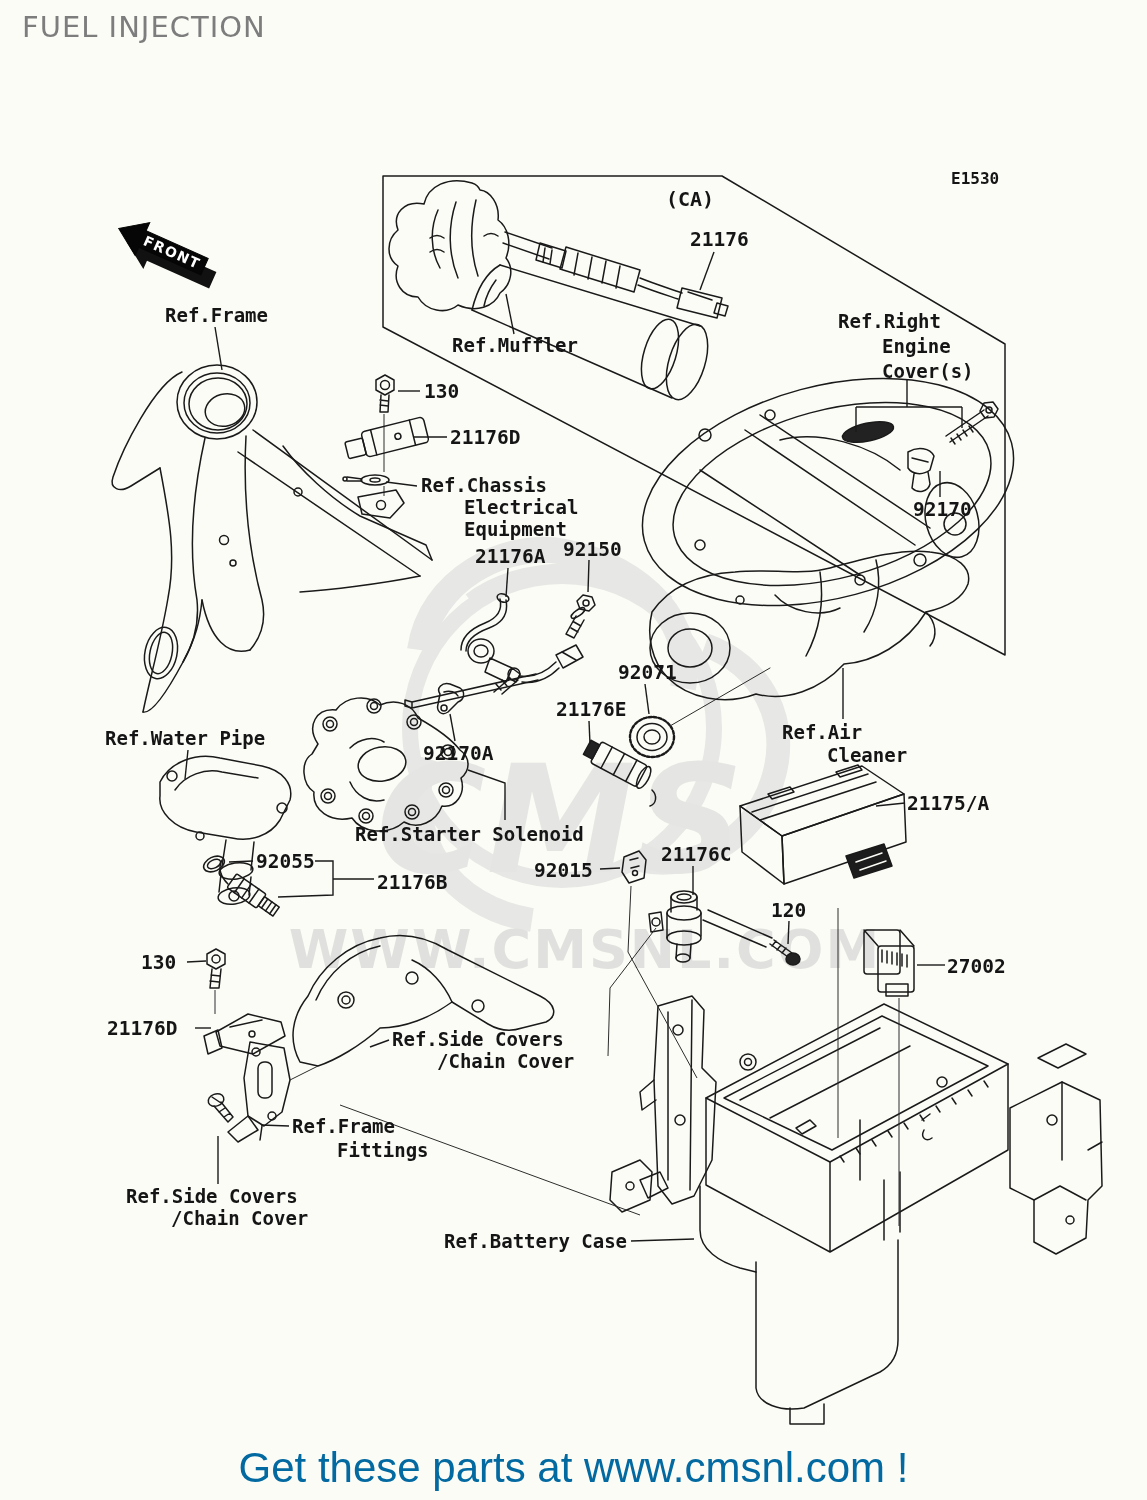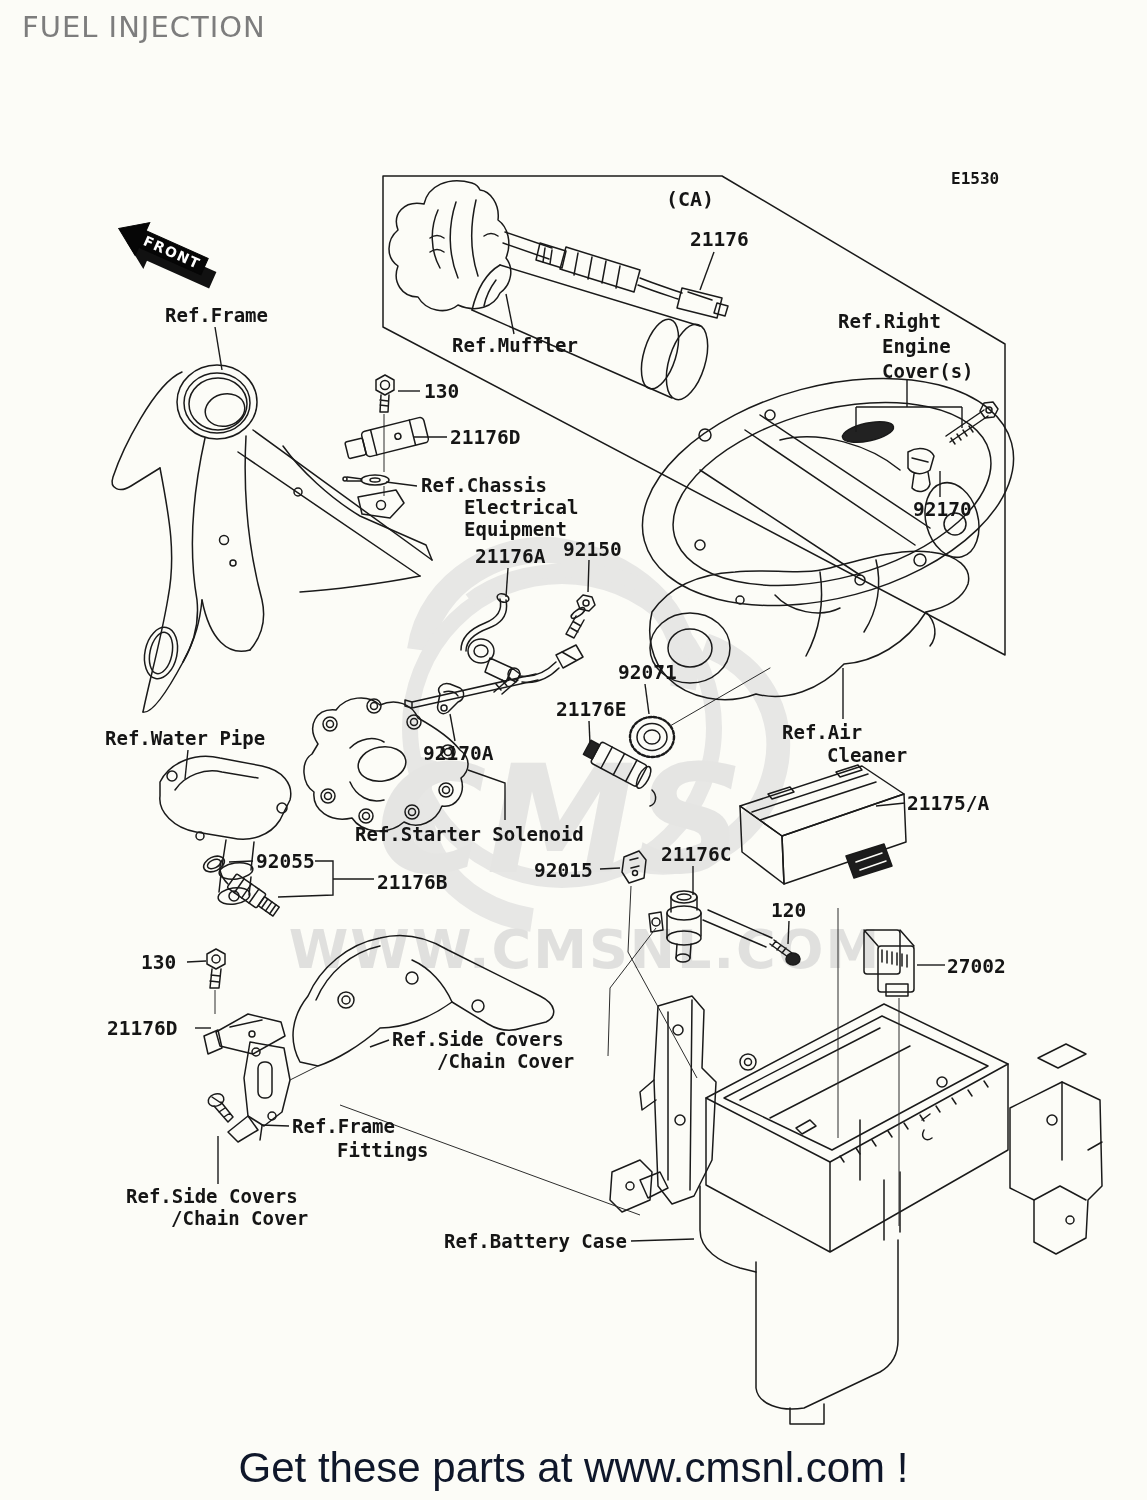--- a/index.html
+++ b/index.html
@@ -1,19 +1,19 @@
 <!DOCTYPE html>
 <html><head>
 <meta charset="utf-8">
 <style>
   html,body{margin:0;padding:0;}
   body{background:#fcfcf7;font-family:"DejaVu Sans",sans-serif;}
   .stage{position:relative;width:1147px;height:1500px;background:#fcfcf7;overflow:hidden;}
   .page-title{position:absolute;left:22px;top:10px;font-size:29px;letter-spacing:1px;color:#7d7d7d;font-family:"DejaVu Sans",sans-serif;}
-  .footer{position:absolute;left:0;top:1444px;width:100%;text-align:center;font-size:42px;color:#0f172a;font-family:"Liberation Sans",sans-serif;letter-spacing:0px;}
+  .footer{position:absolute;left:0;top:1444px;width:100%;text-align:center;font-size:42px;color:#0369a1;font-family:"Liberation Sans",sans-serif;letter-spacing:0px;}
   svg{position:absolute;left:0;top:0;}
   .pn{font-family:"DejaVu Sans Mono",monospace;font-weight:bold;font-size:19.5px;fill:#151515;}
   .ref{font-family:"DejaVu Sans Mono",monospace;font-weight:bold;font-size:19px;fill:#151515;}
   .sm{font-family:"DejaVu Sans Mono",monospace;font-weight:bold;font-size:16px;fill:#151515;}
   .ca{font-family:"DejaVu Sans Mono",monospace;font-weight:bold;font-size:20px;fill:#151515;}
   .art{stroke:#1a1a1a;stroke-width:1.5;fill:none;stroke-linecap:round;stroke-linejoin:round;}
   .thin{stroke:#2c2c2c;stroke-width:1;fill:none;}
   .lead{stroke:#1a1a1a;stroke-width:1.4;fill:none;}
   .wm{opacity:1;}
 </style>

